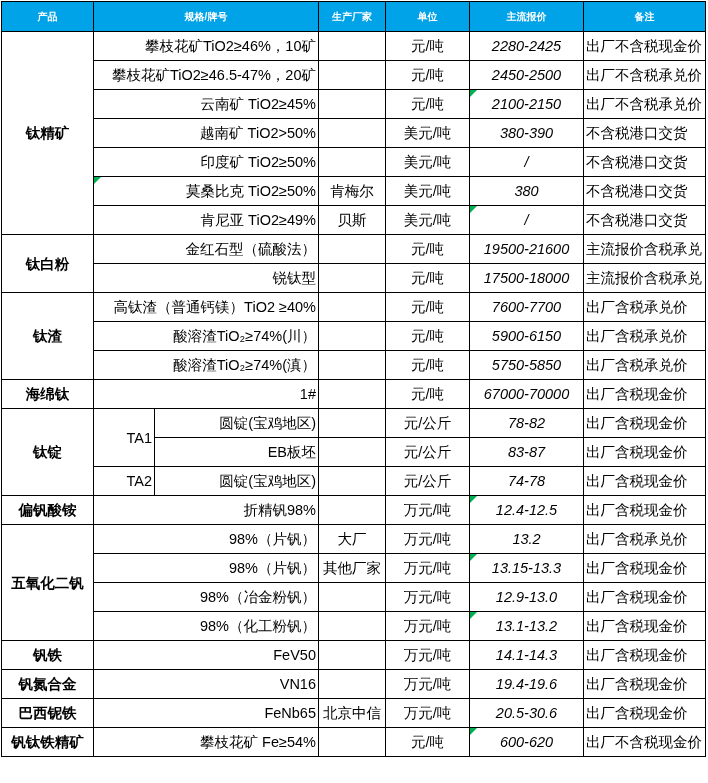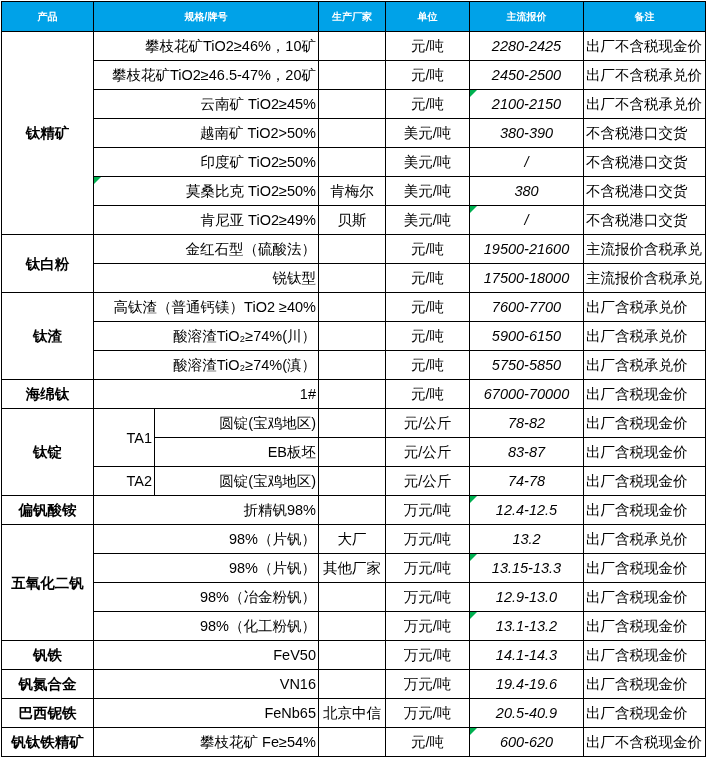--- a/index.html
+++ b/index.html
@@ -255,21 +255,21 @@
         <td class="c-vendor"></td>
         <td class="c-unit">万元/吨</td>
         <td class="c-price">19.4-19.6</td>
         <td class="c-note">出厂含税现金价</td>
       </tr>
       <tr>
         <td class="c-product" rowspan="1">巴西铌铁</td>
         <td class="c-spec" colspan="2">FeNb65</td>
         <td class="c-vendor">北京中信</td>
         <td class="c-unit">万元/吨</td>
-        <td class="c-price">20.5-40.9</td>
+        <td class="c-price">20.5-30.6</td>
         <td class="c-note">出厂含税现金价</td>
       </tr>
       <tr>
         <td class="c-product" rowspan="1">钒钛铁精矿</td>
         <td class="c-spec" colspan="2">攀枝花矿 Fe≥54%</td>
         <td class="c-vendor"></td>
         <td class="c-unit">元/吨</td>
         <td class="c-price">600-620<span class="tri"></span></td>
         <td class="c-note">出厂不含税现金价</td>
       </tr>

